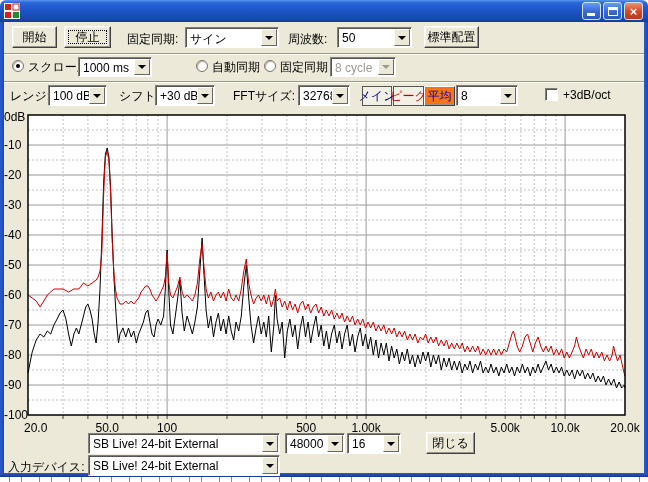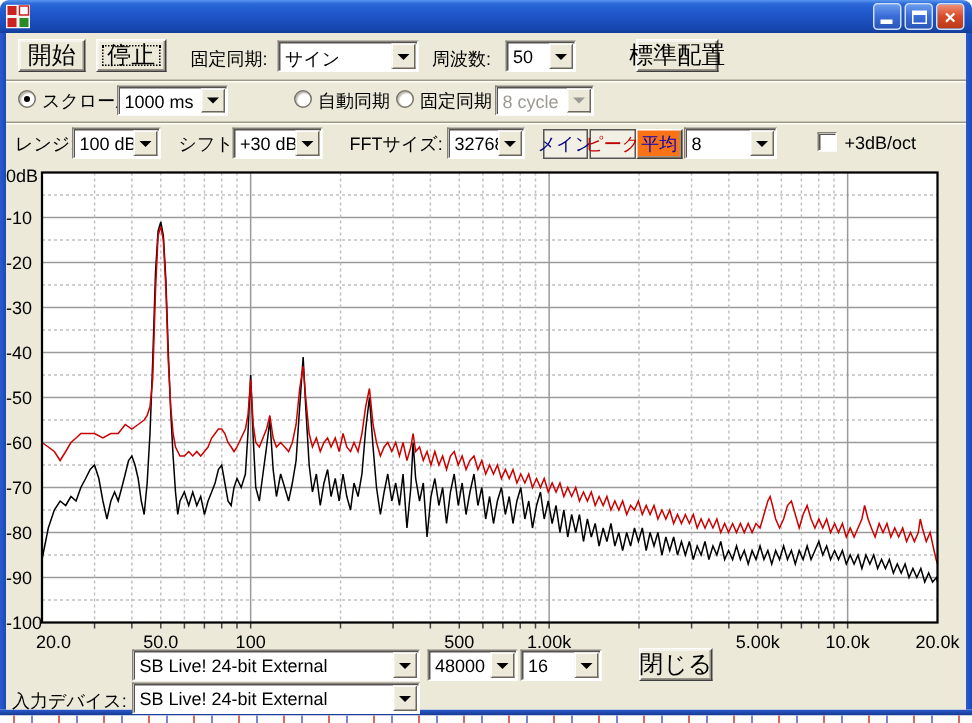--- a/index.html
+++ b/index.html
@@ -25,21 +25,21 @@
     display:flex; align-items:center; justify-content:center; line-height:1; }
   .win-edge { position:absolute; background:linear-gradient(90deg,#2a5ad0,#1b49b4); }
   .edge-l { left:0; top:22px; width:4px; height:451px; }
   .edge-r { right:0; top:22px; width:4px; height:451px; }
   .edge-b { left:0; top:473px; width:648px; height:4px; background:linear-gradient(180deg,#2a5ad0,#16388e); }
 
   .client { position:absolute; left:4px; top:22px; width:640px; height:451px; background:#ECE9D8; }
 
   
   .label { position:absolute; font-size:12px; color:#000; white-space:nowrap; }
-  .btn { position:absolute; background:#ECE9D8; font-size:16px; color:#000;
+  .btn { position:absolute; background:#ECE9D8; font-size:12px; color:#000;
     border:1px solid; border-color:#ffffff #404040 #404040 #ffffff;
     box-shadow:inset -1px -1px 0 #9a9588, inset 1px 1px 0 #f6f4ee;
     display:flex; align-items:center; justify-content:center; cursor:pointer; white-space:nowrap; }
   .btn .focus-rect { position:absolute; left:3px; top:3px; right:3px; bottom:3px; border:1px dotted #000; }
   .combo { position:absolute; background:#fff; border:1px solid; border-color:#848078 #fff #fff #848078;
     box-shadow:inset 1px 1px 0 #565450; height:21px; cursor:pointer; }
   .combo-value { position:absolute; left:4px; top:3px; font-size:12px; color:#000; white-space:nowrap; }
   .combo-btn { position:absolute; right:1px; top:1px; bottom:1px; width:16px; background:#ECE9D8;
     border:1px solid; border-color:#fff #6c675c #6c675c #fff; display:flex; align-items:center; justify-content:center; }
   .arrow-down { width:0; height:0; border-left:4px solid transparent; border-right:4px solid transparent; border-top:4px solid #000; }
@@ -105,21 +105,21 @@
         <span>停止</span>
       </div>
       <span class="label" style="left:123px; top:9px;">固定同期:</span>
       <div class="combo" style="left:181px; top:5px; width:94px;">
         <span class="combo-value">サイン</span>
         <span class="combo-btn">
             <span class="arrow-down"></span>
           </span>
       </div>
       <span class="label" style="left:284px; top:9px;">周波数:</span>
-      <div class="combo" style="left:333px; top:5px; width:47px;">
+      <div class="combo" style="left:333px; top:5px; width:75px;">
         <span class="combo-value">50</span>
         <span class="combo-btn">
             <span class="arrow-down"></span>
           </span>
       </div>
       <div class="btn" style="left:420px; top:4px; width:55px; height:22px;">
         <span>標準配置</span>
       </div>
 
       <div class="groove" style="top:31px;"></div>

